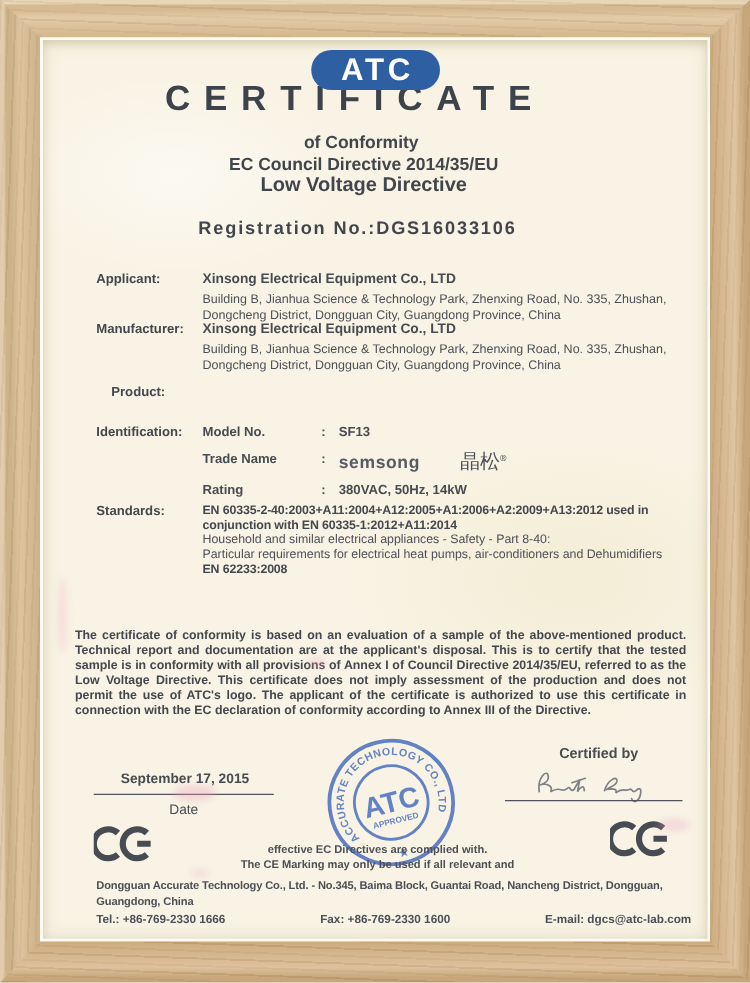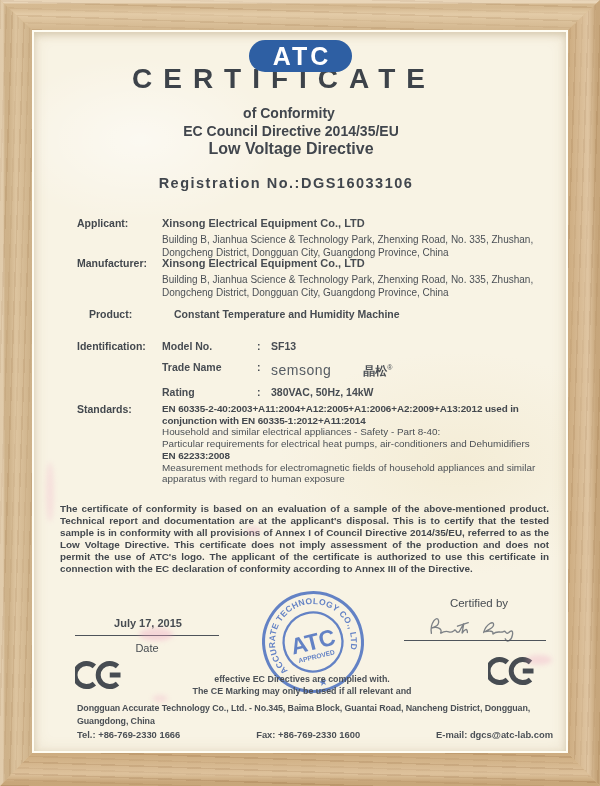--- a/index.html
+++ b/index.html
@@ -76,34 +76,34 @@
   .row .addr{font-size:10px;line-height:13px;color:#4b5056;}
   .row .val{font-weight:bold;font-size:10.5px;}
   .row-applicant{top:185px;}
   .row-manufacturer{top:225px;}
   .row-product{top:276px;padding-left:12px;}
   .row-ident{top:308px;}
   .sub-row{display:grid;grid-template-columns:95px 14px auto;font-size:10.5px;line-height:13px;margin-bottom:8px;}
   .sub-row .sname{font-weight:bold;}
   .sub-row .scolon{font-weight:bold;}
   .sub-row .sval{font-weight:bold;}
-  .brand-word{font-weight:normal;font-size:14px;letter-spacing:.5px;color:#565c63;line-height:11px;margin-top:36px;}
-  .brand-cjk{font-weight:bold;font-size:12px;color:#4a4f55;padding-left:32px;}
+  .brand-word{font-weight:bold;font-size:14px;letter-spacing:.5px;color:#565c63;line-height:11px;margin-top:36px;}
+  .brand-cjk{font-weight:normal;font-size:16px;color:#4a4f55;padding-left:32px;}
   .brand-reg{font-size:7px;vertical-align:super;}
   .row-standards{top:371px;}
   .std-line{font-size:9.9px;line-height:11.7px;color:#4b5056;}
   .std-line.b{font-weight:bold;color:#43484e;letter-spacing:-0.1px;}
   
   .declaration{
     left:26px;top:471px;width:489px;
     font-size:9.9px;font-weight:bold;line-height:12.1px;
     text-align:justify;color:#43484e;
   }
   
-  .certified-by{left:393px;top:565px;width:104px;text-align:center;font-weight:normal;font-size:11.5px;}
+  .certified-by{left:393px;top:565px;width:104px;text-align:center;font-weight:bold;font-size:11.5px;}
   .signature{left:372px;top:578px;}
   .sig-line{left:370px;top:608px;width:142px;border-top:1.5px solid #4e535a;}
   .date-value{left:43px;top:585px;width:142px;text-align:center;font-weight:bold;font-size:11px;}
   .date-line{left:41px;top:603px;width:144px;border-top:1.5px solid #4e535a;}
   .date-label{left:41px;top:610px;width:144px;text-align:center;font-weight:normal;font-size:11px;}
   .stamp{left:222px;top:553px;opacity:.85;}
   
   .ce-left{left:41px;top:626px;}
   .ce-right{left:454px;top:622px;}
   .ce-note{left:118px;top:641px;width:300px;text-align:center;font-weight:bold;font-size:8.9px;line-height:12px;color:#4b5056;}
@@ -147,21 +147,20 @@
   <div class="abs row row-manufacturer">
     <div class="lbl">Manufacturer:</div>
     <div>
       <div class="name">Xinsong Electrical Equipment Co., LTD</div>
       <div class="addr">Building B, Jianhua Science &amp; Technology Park, Zhenxing Road, No. 335, Zhushan, Dongcheng District, Dongguan City, Guangdong Province, China</div>
     </div>
   </div>
 
   <div class="abs row row-product">
     <div class="lbl">Product:</div>
-    <div class="val">Constant Temperature and Humidity Machine</div>
   </div>
 
   <div class="abs row row-ident">
     <div class="lbl">Identification:</div>
     <div>
       <div class="sub-row">
         <span class="sname">Model No.</span>
         <span class="scolon">:</span>
         <span class="sval">SF13</span>
       </div>
@@ -178,21 +177,20 @@
     </div>
   </div>
 
   <div class="abs row row-standards">
     <div class="lbl">Standards:</div>
     <div>
       <div class="std-line b">EN 60335-2-40:2003+A11:2004+A12:2005+A1:2006+A2:2009+A13:2012 used in conjunction with EN 60335-1:2012+A11:2014</div>
       <div class="std-line">Household and similar electrical appliances - Safety - Part 8-40:</div>
       <div class="std-line">Particular requirements for electrical heat pumps, air-conditioners and Dehumidifiers</div>
       <div class="std-line b">EN 62233:2008</div>
-      <div class="std-line">Measurement methods for electromagnetic fields of household appliances and similar apparatus with regard to human exposure</div>
     </div>
   </div>
 
   <div class="abs declaration">The certificate of conformity is based on an evaluation of a sample of the above-mentioned product. Technical report and documentation are at the applicant's disposal. This is to certify that the tested sample is in conformity with all provisions of Annex I of Council Directive 2014/35/EU, referred to as the Low Voltage Directive. This certificate does not imply assessment of the production and does not permit the use of ATC's logo. The applicant of the certificate is authorized to use this certificate in connection with the EC declaration of conformity according to Annex III of the Directive.</div>
 
   <svg class="abs stamp" width="114" height="114" viewBox="0 0 120 120">
     <g transform="rotate(-14 60 60)" fill="none">
       <circle cx="60" cy="60" r="52" stroke="#4a6fc0" stroke-width="3.2"></circle>
       <circle cx="60" cy="60" r="31" stroke="#4a6fc0" stroke-width="2.4"></circle>
       <path id="stampArc" d="M27.2,82.9 A40,40 0 1,1 92.8,82.9" fill="none"></path>
@@ -208,21 +206,21 @@
   <div class="abs certified-by">Certified by</div>
   <svg class="abs signature" width="130" height="36" viewBox="0 0 100 40">
     <g fill="none" stroke="#70757c" stroke-width="1.5" stroke-linecap="round" opacity="0.9">
       <path d="M6,26 C4,14 13,5 14,12 C15,18 7,20 6,20 C13,18 19,21 16,26 C26,20 25,28 31,23 C34,20 33,27 37,24 L42,15 L40,26 C43,21 46,20 46,25"></path>
       <path d="M35,18 L47,14"></path>
       <path d="M64,25 C67,15 76,11 75,17 C74,21 68,22 66,24 C70,23 76,23 74,27 C80,22 82,26 86,24 C89,22 88,28 92,25 C95,22 97,23 96,28 C95,34 90,37 88,32"></path>
     </g>
   </svg>
   <div class="abs sig-line"></div>
 
-  <div class="abs date-value">July 17, 2015</div>
+  <div class="abs date-value">September 17, 2015</div>
   <div class="abs date-line"></div>
   <div class="abs date-label">Date</div>
 
   <svg class="abs ce-left" width="48" height="34" viewBox="0 0 58 40">
     <g fill="none" stroke="#474c52" stroke-width="6">
       <path d="M23.4,9.6 A14,14 0 1,0 23.4,30.4"></path>
       <path d="M51.4,9.6 A14,14 0 1,0 51.4,30.4"></path>
       <path d="M42,20 L55,20"></path>
     </g>
   </svg>

